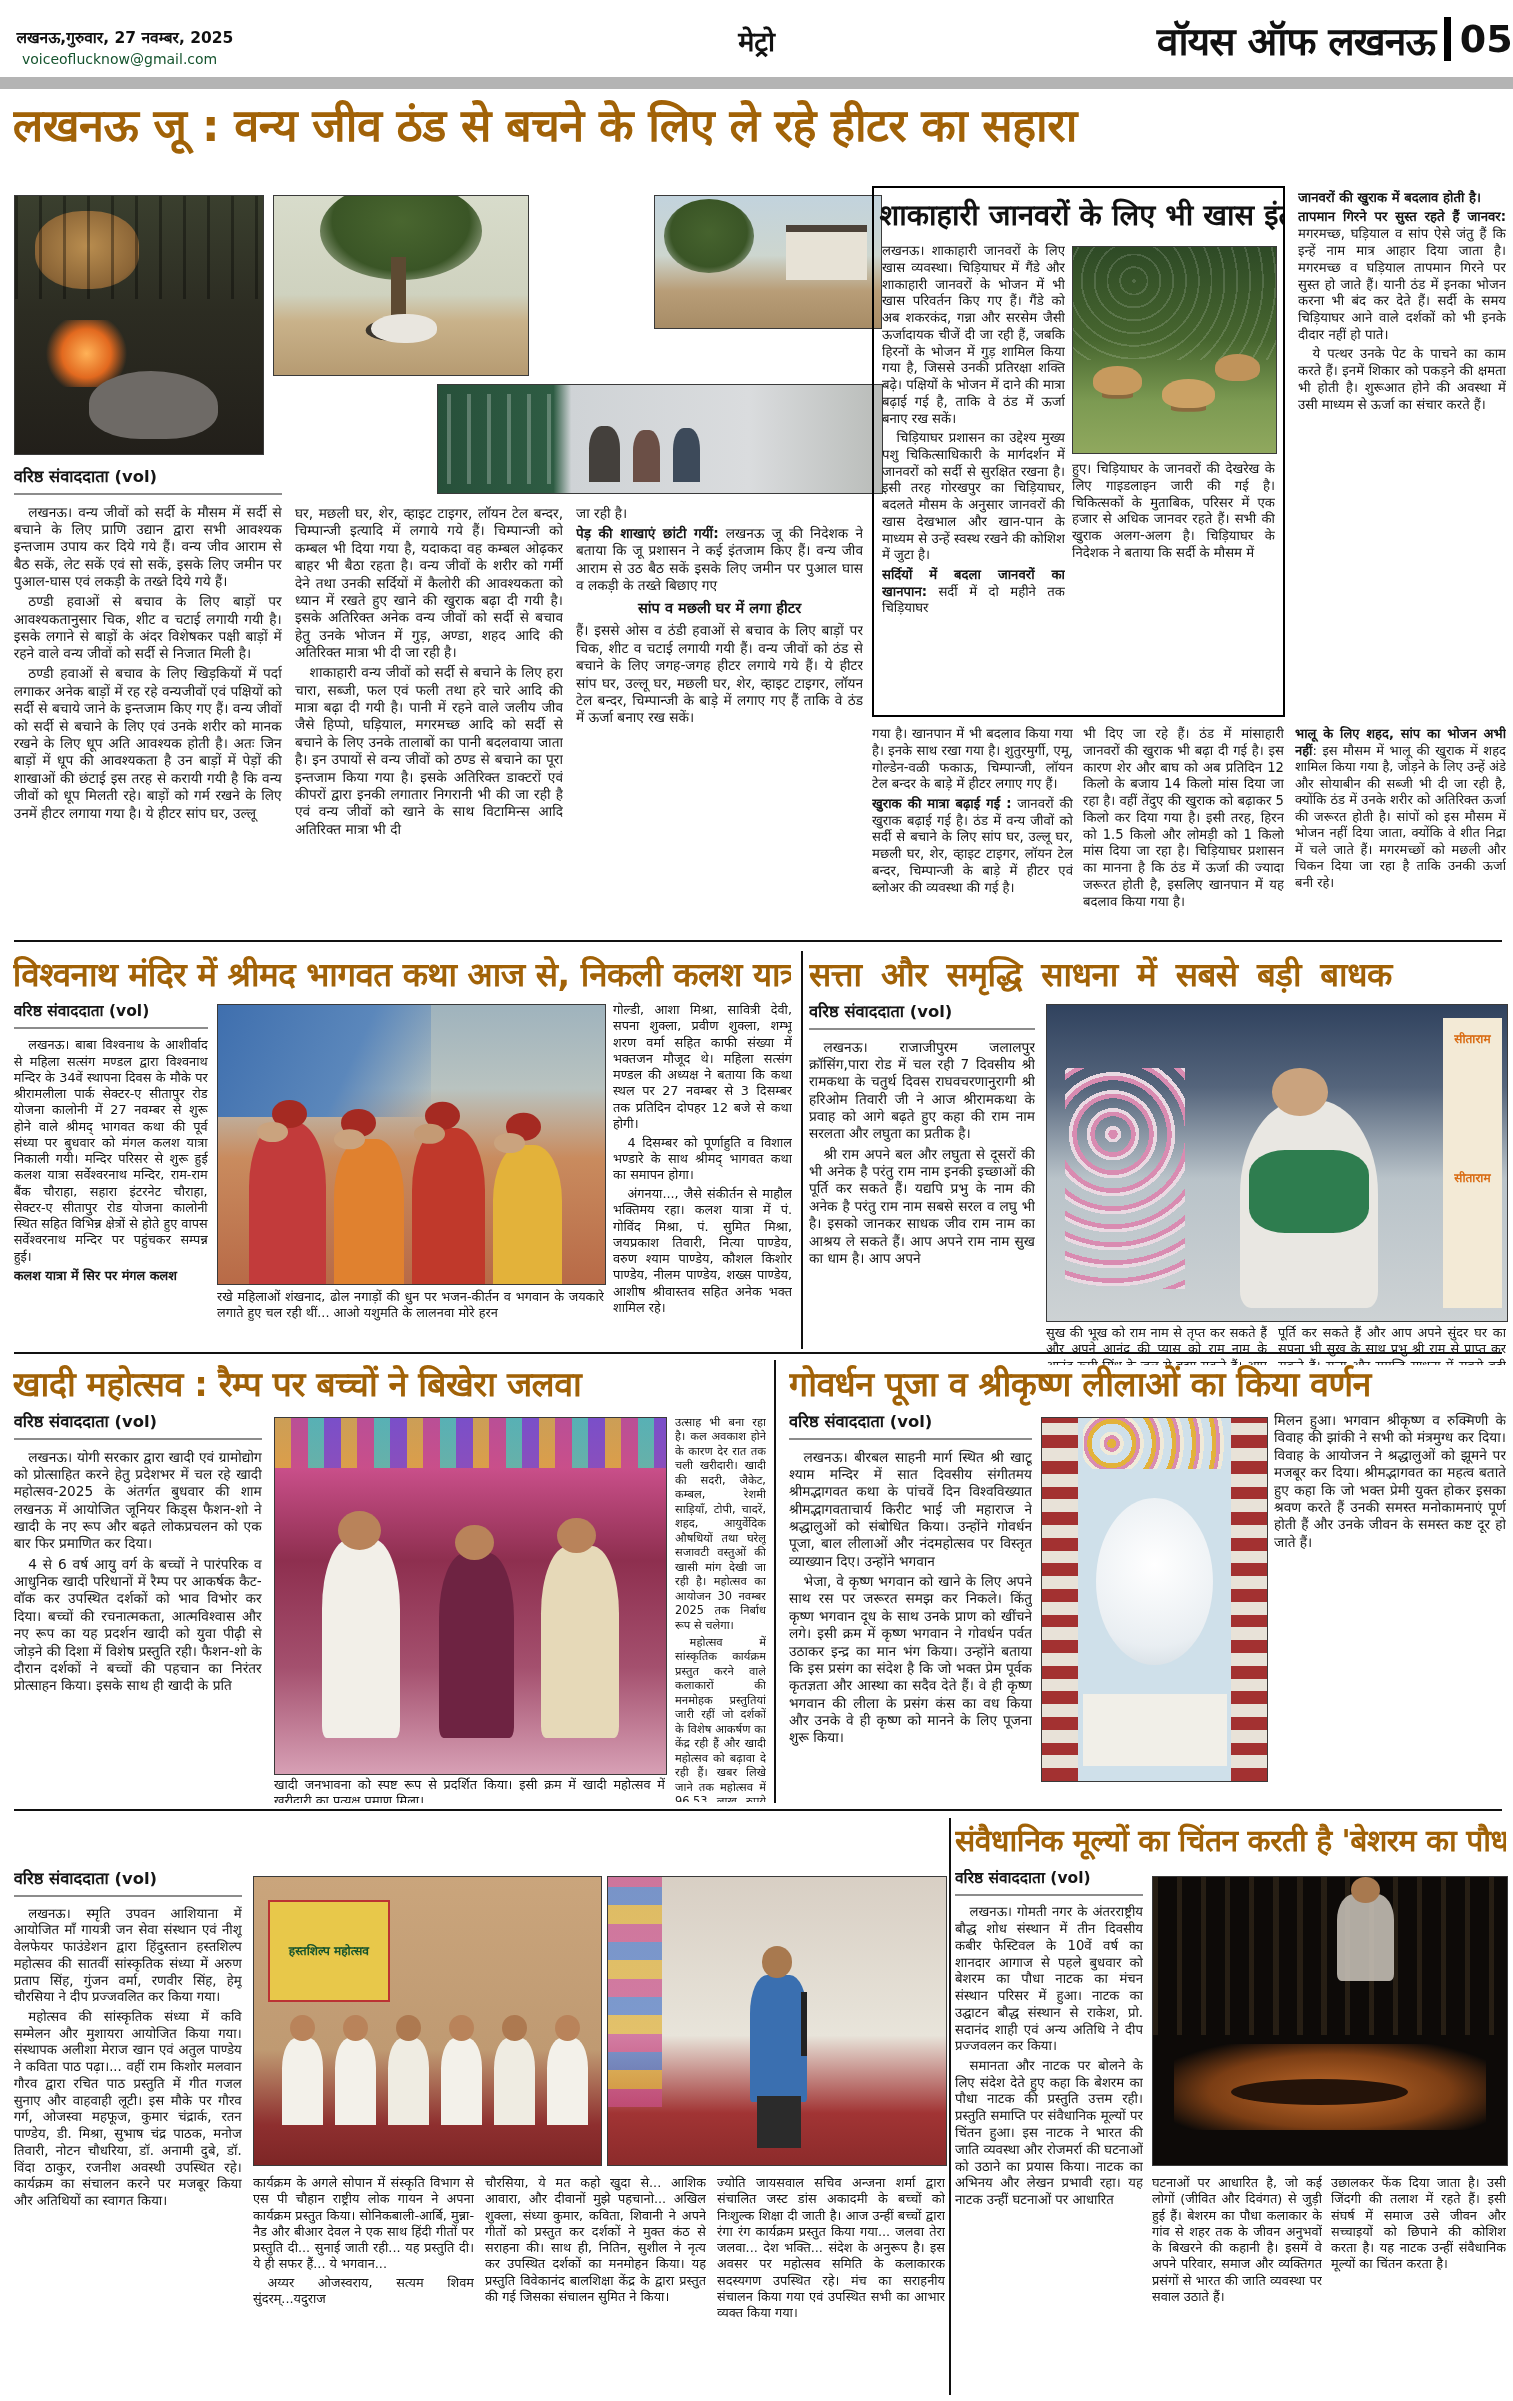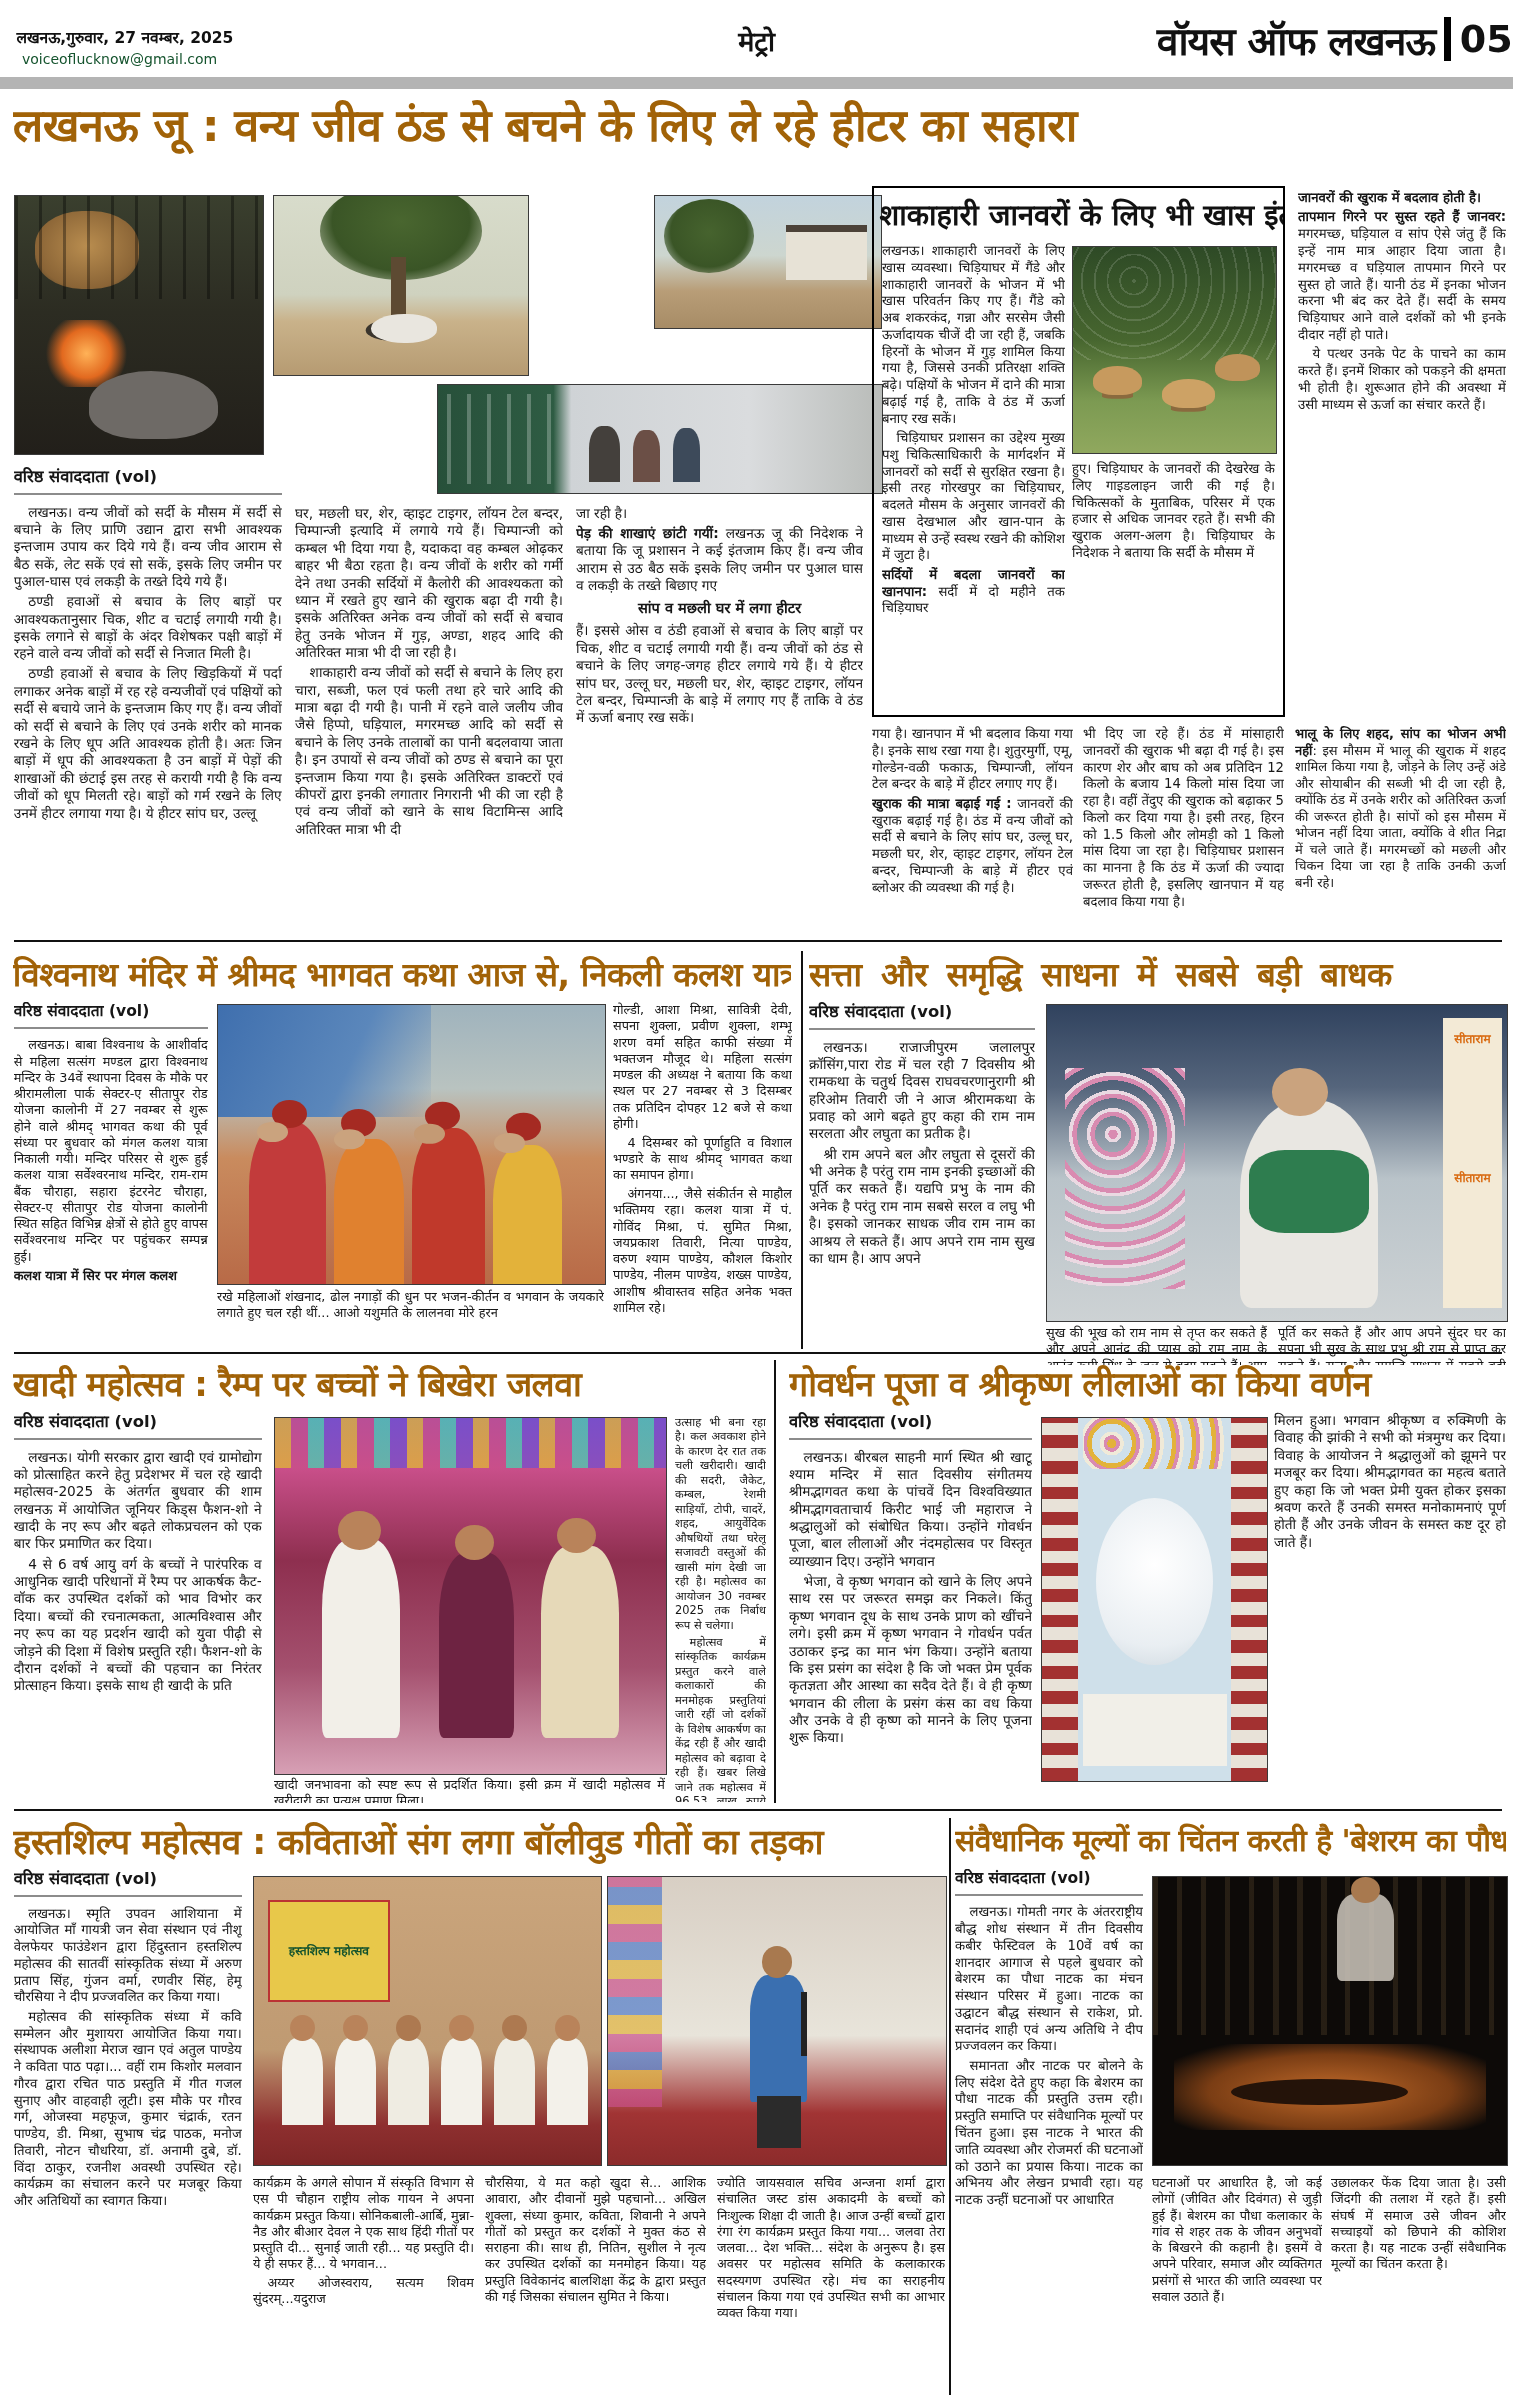--- a/index.html
+++ b/index.html
@@ -206,21 +206,20 @@
     <div class="shape" style="left:24%;top:22%;width:52%;height:46%;background:radial-gradient(circle at 50% 40%,#ffffff 0%,#e9eef2 70%,#cfd9e0 100%);border-radius:50%;"></div>
     <div class="shape" style="left:18%;top:76%;width:64%;height:20%;background:#f1efe8;"></div>
   </div>
   <div class="col" style="left:1274px;top:1412px;width:232px;height:387px;">
     <p class="pni">मिलन हुआ। भगवान श्रीकृष्ण व रुक्मिणी के विवाह की झांकी ने सभी को मंत्रमुग्ध कर दिया। विवाह के आयोजन ने श्रद्धालुओं को झूमने पर मजबूर कर दिया। श्रीमद्भागवत का महत्व बताते हुए कहा कि जो भक्त प्रेमी युक्त होकर इसका श्रवण करते हैं उनकी समस्त मनोकामनाएं पूर्ण होती हैं और उनके जीवन के समस्त कष्ट दूर हो जाते हैं।</p>
   </div>
 
   <div class="rule-h" style="left:13.7px;top:1809px;width:1488px;"></div>
   <div class="rule-v" style="left:949px;top:1818px;height:577px;"></div>
 
-  <div class="hl" style="left:12.8px;top:1817px;width:933px;font-size:35px;">हस्तशिल्प महोत्सव : कविताओं संग लगा बॉलीवुड गीतों का तड़का</div>
   <div class="col" style="left:13.7px;top:1869px;width:228px;height:525px;font-size:13.2px;">
     <p class="byline">वरिष्ठ संवाददाता (vol)</p>
     <div class="brule"></div>
     <p class="p">लखनऊ। स्मृति उपवन आशियाना में आयोजित माँ गायत्री जन सेवा संस्थान एवं नीशू वेलफेयर फाउंडेशन द्वारा हिंदुस्तान हस्तशिल्प महोत्सव की सातवीं सांस्कृतिक संध्या में अरुण प्रताप सिंह, गुंजन वर्मा, रणवीर सिंह, हेमू चौरसिया ने दीप प्रज्जवलित कर किया गया।</p>
     <p class="p">महोत्सव की सांस्कृतिक संध्या में कवि सम्मेलन और मुशायरा आयोजित किया गया। संस्थापक अलीशा मेराज खान एवं अतुल पाण्डेय ने कविता पाठ पढ़ा।... वहीं राम किशोर मलवान गौरव द्वारा रचित पाठ प्रस्तुति में गीत गजल सुनाए और वाहवाही लूटी। इस मौके पर गौरव गर्ग, ओजस्वा महफूज, कुमार चंद्रार्क, रतन पाण्डेय, डी. मिश्रा, सुभाष चंद्र पाठक, मनोज तिवारी, नोटन चौधरिया, डॉ. अनामी दुबे, डॉ. विंदा ठाकुर, रजनीश अवस्थी उपस्थित रहे। कार्यक्रम का संचालन करने पर मजबूर किया और अतिथियों का स्वागत किया।</p>
   </div>
   <div class="photo" style="left:253px;top:1876px;width:347px;height:288px;background:linear-gradient(180deg,#caa57c 0%,#bf9a72 60%,#8e2f2f 86%,#7d2626 100%);">
     <div class="shape" style="left:4%;top:8%;width:34%;height:34%;background:#e8c84a;border:2.7px solid #b33;display:flex;align-items:center;justify-content:center;text-align:center;font-size:12px;font-weight:700;color:#14532d;">हस्तशिल्प महोत्सव</div>
     <div class="shape" style="left:8%;top:56%;width:12%;height:30%;background:#f3f1ea;border-radius:35% 35% 0 0;box-shadow:53px 0 0 #f3f1ea,106px 0 0 #efece2,159px 0 0 #f3f1ea,212px 0 0 #efece2,265px 0 0 #f3f1ea;"></div>
     <div class="shape" style="left:10.5%;top:48%;width:7%;height:9%;background:#b9835a;border-radius:50%;box-shadow:53px 0 0 #b9835a,106px 0 0 #ad7950,159px 0 0 #b9835a,212px 0 0 #ad7950,265px 0 0 #b9835a;"></div>

